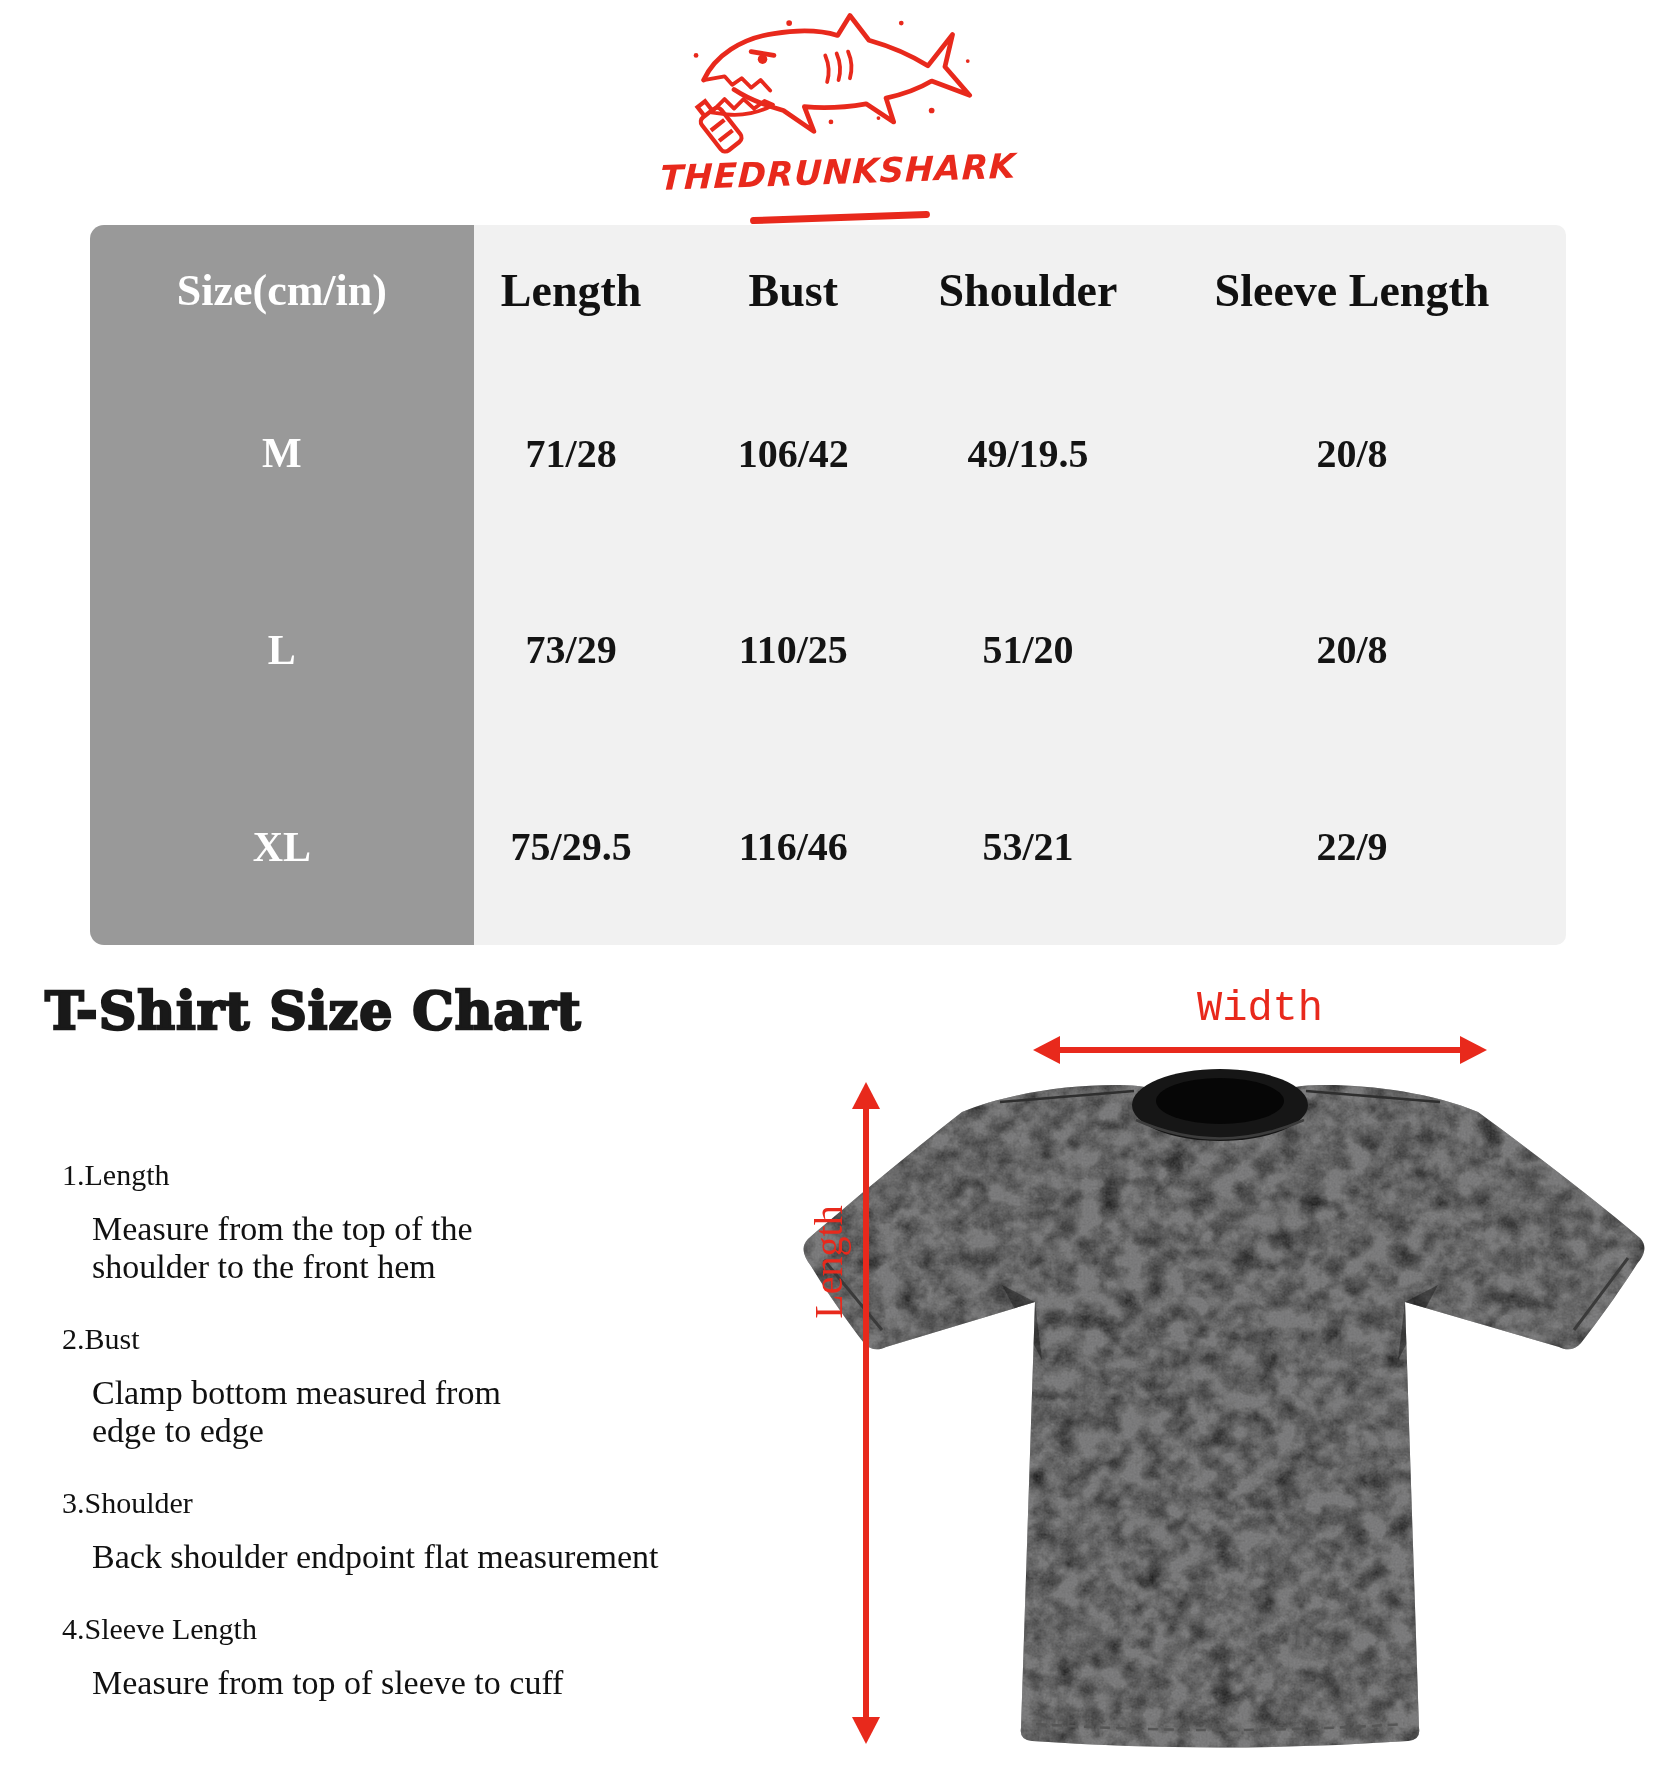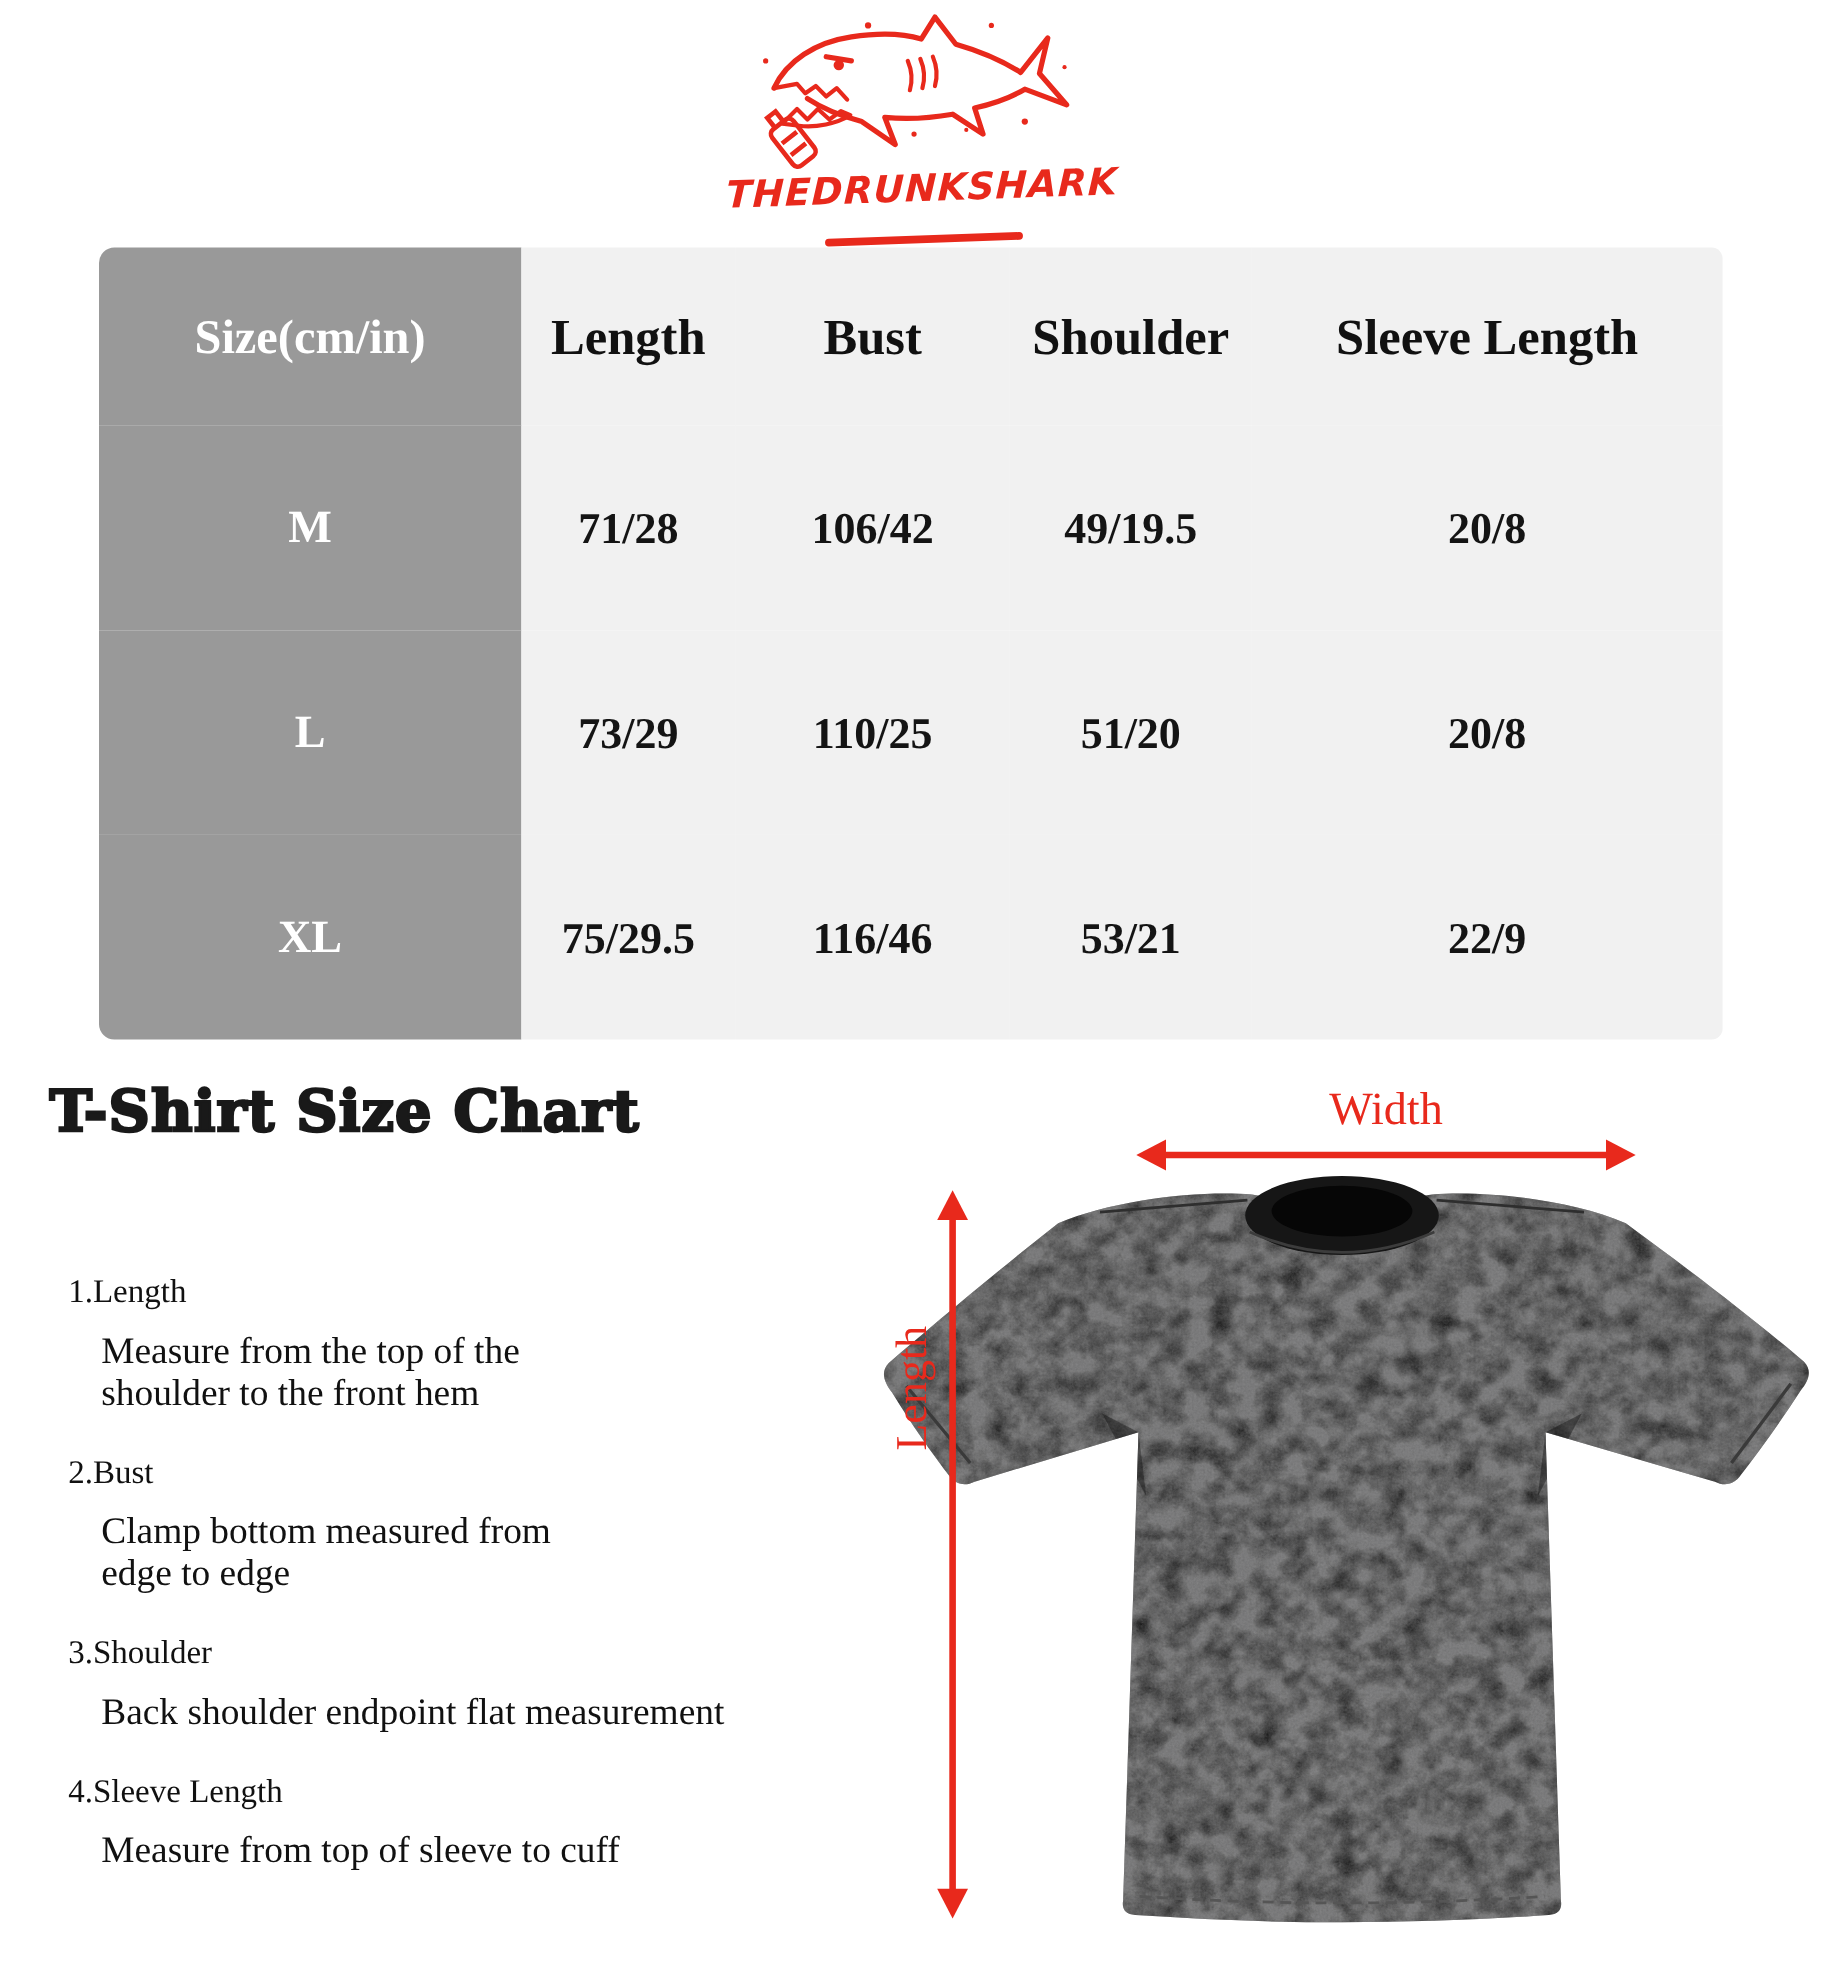--- a/index.html
+++ b/index.html
@@ -17,21 +17,21 @@
     color:#e8291c;white-space:nowrap;
   }
   .logo-swash{position:absolute;left:90px;top:208px;width:180px;height:7px;background:#e8291c;
     border-radius:4px;transform:rotate(-2deg);}
 
   
   .size-table{
     position:absolute;left:90px;top:225px;width:1476px;height:720px;
     border-collapse:separate;border-spacing:0;table-layout:fixed;
   }
-  .size-table th,.size-table td{text-align:center;vertical-align:middle;padding:16px;}
+  .size-table th,.size-table td{text-align:center;vertical-align:middle;padding:0;}
   .size-table .c-size{background:#999999;color:#ffffff;font-weight:bold;}
   .size-table .c-val{background:#f1f1f1;color:#141414;font-weight:bold;}
   .size-table thead th{height:130px;font-size:46px;}
   .size-table thead .c-size{font-size:44px;border-top-left-radius:14px;}
   .size-table thead .c-val{color:#111111;}
   .size-table thead .last{border-top-right-radius:10px;}
   .size-table tbody td{height:118px;font-size:40px;}
   .size-table tbody .c-size{font-size:42px;}
   .size-table tbody tr:last-child .c-size{border-bottom-left-radius:14px;}
   .size-table tbody tr:last-child .last{border-bottom-right-radius:10px;}
@@ -43,21 +43,21 @@
     -webkit-text-stroke:2.5px #191919;letter-spacing:1px;white-space:nowrap;
   }
   .definitions{position:absolute;left:62px;top:1122px;width:720px;color:#111111;}
   .def-term{font-size:30px;line-height:58px;margin:24px 0 6px 0;}
   .def-text{font-size:34px;line-height:38px;margin:0 0 14px 30px;white-space:pre-line;}
 
   
   .diagram-svg{position:absolute;left:700px;top:950px;width:957px;height:835px;}
   .width-label{
     position:absolute;left:1160px;top:985px;width:200px;text-align:center;
-    color:#e8291c;font-size:42px;
+    color:#e8291c;font-size:42px;font-family:Liberation Mono, monospace;
   }
   .length-label{
     position:absolute;left:828px;top:1262px;transform:translate(-50%,-50%) rotate(-90deg);
     color:#e8291c;font-size:40px;white-space:nowrap;
   }
 </style>
 </head>
 <body>
 
 <div class="page">

